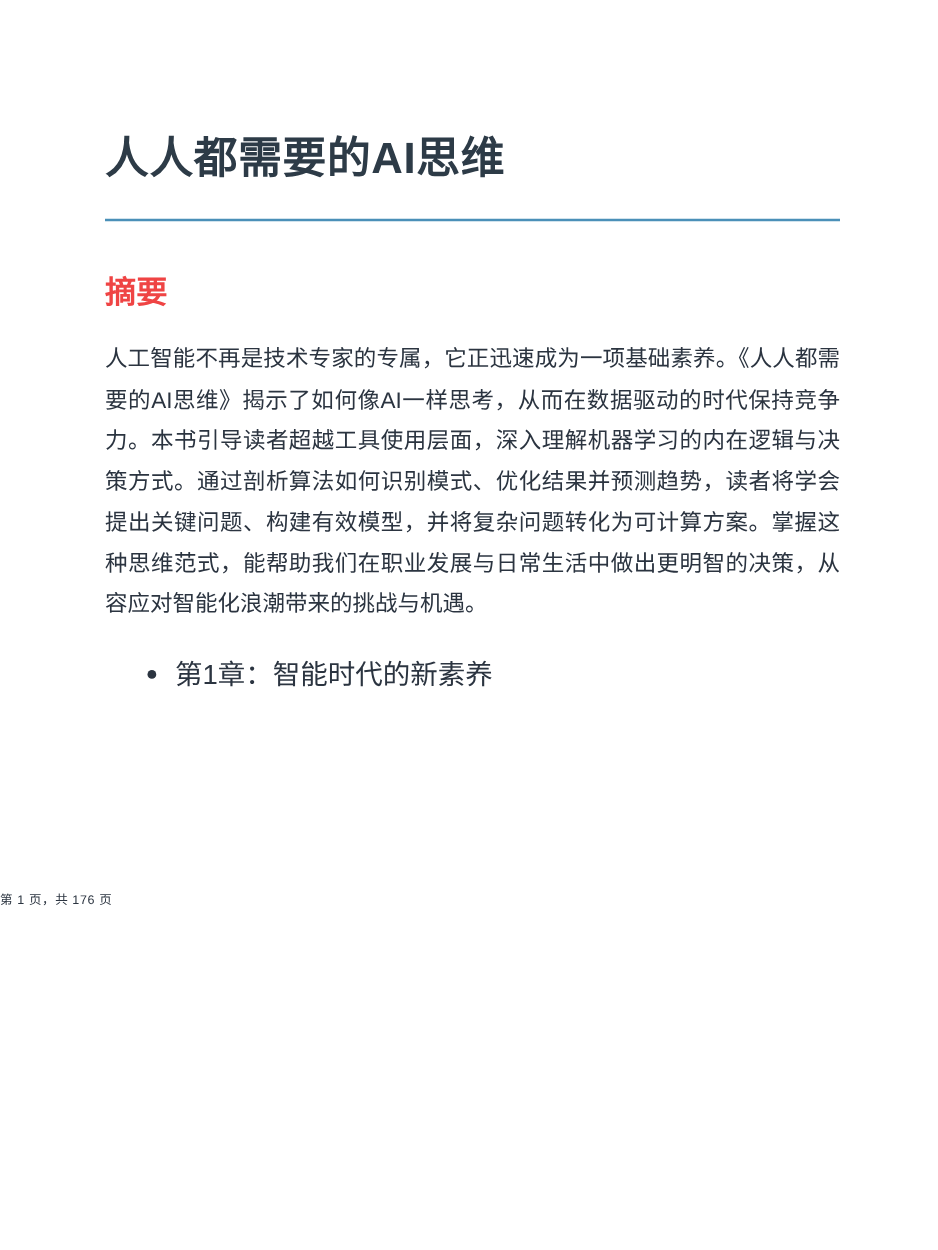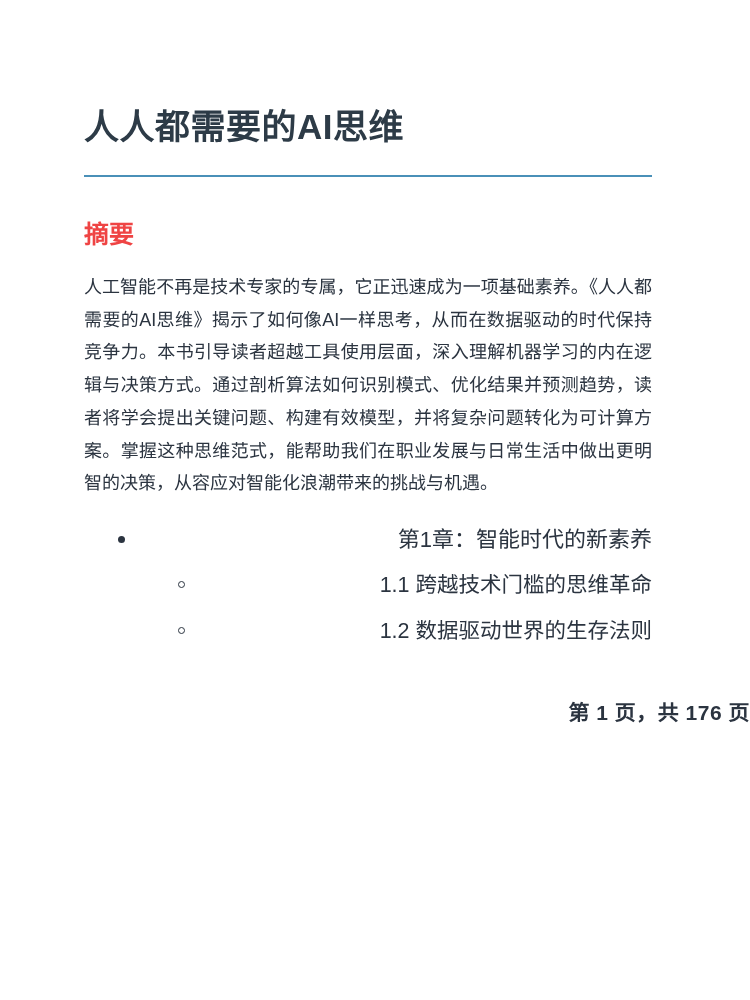--- a/index.html
+++ b/index.html
@@ -12,21 +12,21 @@
     background: #ffffff;
     font-family: "Liberation Sans", "DejaVu Sans", sans-serif;
     color: #2b3440;
     overflow: hidden;
   }
   .page {
     position: relative;
     width: 750px;
     height: 752px;
     box-sizing: border-box;
-    padding: 105px 98px 0 84px;
+    padding: 105px 78px 0 84px;
   }
   .doc-title {
     font-size: 35px;
     font-weight: bold;
     color: #2d3b47;
     letter-spacing: 0.5px;
     margin: 0;
     line-height: 1.25;
   }
   .title-rule {
@@ -55,21 +55,20 @@
     padding: 0;
     list-style: none;
   }
   .toc-chapter {
     position: relative;
     font-size: 22px;
     line-height: 1.6;
     color: #2b3440;
     margin: 8px 0 0 34px;
     padding-left: 22px;
-    text-align: right;
   }
   .toc-chapter::before {
     content: "";
     position: absolute;
     left: 0;
     top: 14px;
     width: 7px;
     height: 7px;
     border-radius: 50%;
     background: #2b3440;
@@ -97,48 +96,40 @@
     border-radius: 50%;
     border: 1.4px solid #2b3440;
     background: transparent;
     box-sizing: border-box;
   }
   .page-footer {
     position: absolute;
     left: 0;
     right: 0;
     bottom: 26px;
-    text-align: right;
-    font-size: 21px;
-    font-weight: bold;
+    text-align: left;
+    font-size: 10px;
+    font-weight: normal;
     color: #2b3440;
     letter-spacing: 0.5px;
   }
 </style>
 </head>
 <body>
 
 <div class="page">
 
   <h1 class="doc-title">人人都需要的AI思维</h1>
   <hr class="title-rule">
 
   <h2 class="section-heading">摘要</h2>
   <p class="abstract-body">人工智能不再是技术专家的专属，它正迅速成为一项基础素养。《人人都需要的AI思维》揭示了如何像AI一样思考，从而在数据驱动的时代保持竞争力。本书引导读者超越工具使用层面，深入理解机器学习的内在逻辑与决策方式。通过剖析算法如何识别模式、优化结果并预测趋势，读者将学会提出关键问题、构建有效模型，并将复杂问题转化为可计算方案。掌握这种思维范式，能帮助我们在职业发展与日常生活中做出更明智的决策，从容应对智能化浪潮带来的挑战与机遇。</p>
 
 
   <ul class="toc">
     <li class="toc-chapter">
       <span>第1章：智能时代的新素养</span>
-      <ul class="toc-sublist">
-        <li class="toc-sub">
-          <span>1.1 跨越技术门槛的思维革命</span>
-        </li>
-        <li class="toc-sub">
-          <span>1.2 数据驱动世界的生存法则</span>
-        </li>
-      </ul>
     </li>
   </ul>
 
   <div class="page-footer">第 1 页，共 176 页</div>
 
 </div>
 
 </body></html>

